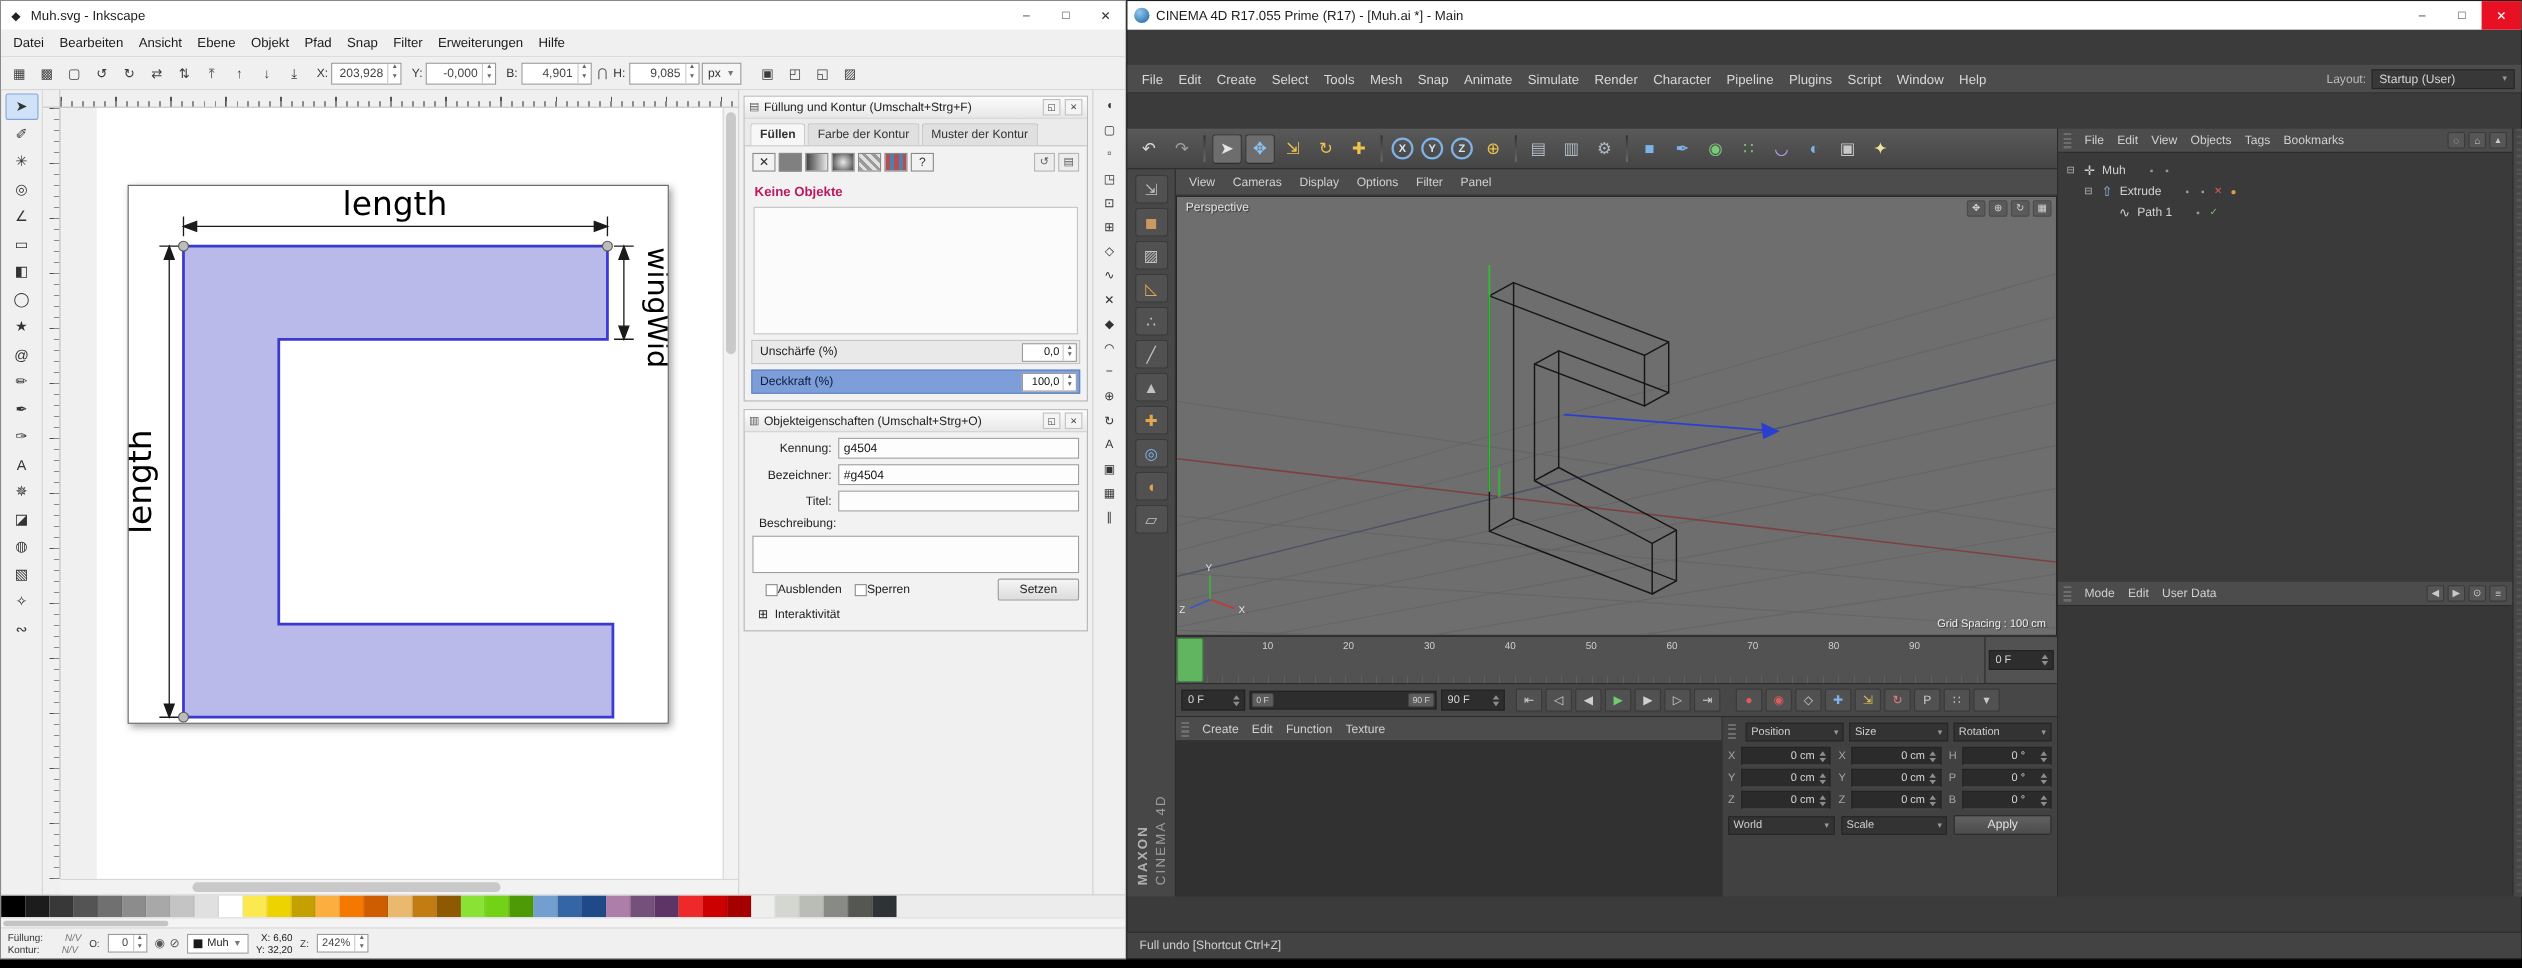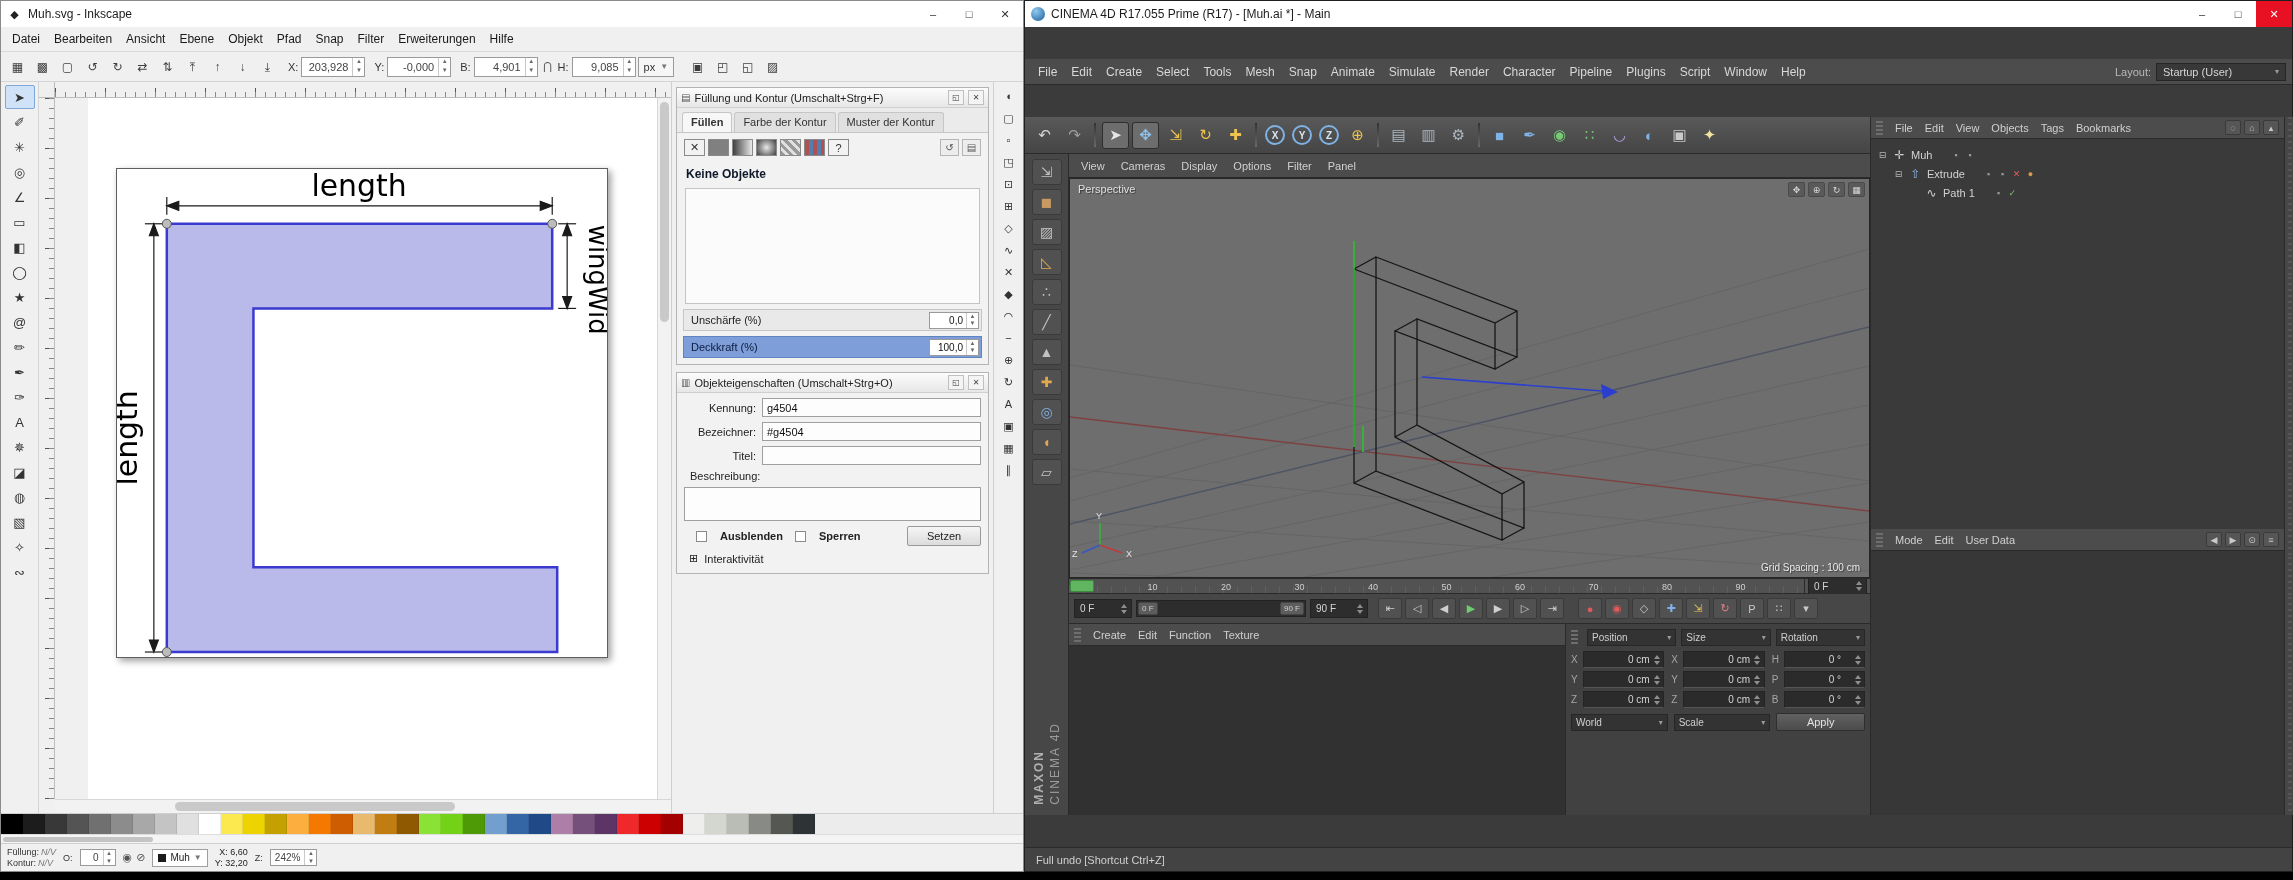--- a/index.html
+++ b/index.html
@@ -63,51 +63,51 @@
   .dlg-t .txt { font-size:11px; color:#222; flex:1; white-space:nowrap; overflow:hidden; }
   .dlg-t .dico { font-size:10px; color:#555; }
   .dlg-btn { width:16px; height:15px; font-size:8px; display:flex; align-items:center; justify-content:center; color:#444; border:1px solid #c0c0c0; background:#f4f4f4; }
   .tabs { display:flex; gap:2px; padding:4px 5px 0; border-bottom:1px solid #c6c6c6; background:#ebebeb; }
   .tab { font-size:11px; color:#333; padding:3px 8px 4px; border:1px solid #c6c6c6; border-bottom:none; background:#e0e0e0; border-radius:3px 3px 0 0; white-space:nowrap; }
   .tab.on { background:#f7f7f7; font-weight:bold; }
   .paintrow { display:flex; align-items:center; gap:3px; padding:6px 7px 4px; }
   .paint { width:21px; height:17px; border:1px solid #8a8a8a; font-size:11px; display:flex; align-items:center; justify-content:center; color:#333; }
   .psp { flex:1; }
   .mini { width:19px; height:17px; border:1px solid #b5b5b5; background:#ededed; font-size:10px; display:flex; align-items:center; justify-content:center; color:#555; }
-  .noobj { font-size:12px; font-weight:bold; color:#0f172a; padding:7px 9px 4px; }
+  .noobj { font-size:12px; font-weight:bold; color:#be185d; padding:7px 9px 4px; }
   .fs-empty { margin:3px 8px; height:116px; background:#fbfbfb; border:1px solid #c4c4c4; }
   .slider-row { display:flex; align-items:center; height:22px; margin:5px 6px 0; border:1px solid #c6c6c6; background:#e9e9e9; padding:0 2px 0 7px; gap:4px; }
   .slider-row .lab { font-size:11px; color:#222; flex:1; }
   .slider-row:last-child { margin-bottom:6px; }
   .op-row { background:#7d9ed8; border-color:#5f84c2; }
   .op-row .lab { color:#0d1c3e; }
   .valbox { display:flex; border:1px solid #9a9a9a; background:#fff; height:17px; }
   .valbox .v { font-size:10px; padding:0 3px; min-width:36px; text-align:right; line-height:15px; color:#111; }
   .objp { padding:5px 7px; display:flex; flex-direction:column; gap:5px; }
   .oprow { display:flex; align-items:center; gap:6px; }
   .oprow .lab { width:72px; text-align:right; font-size:11px; color:#222; flex:none; }
   .inp { flex:1; height:19px; border:1px solid #9f9f9f; background:#fdfdfd; font-size:11px; color:#111; display:flex; align-items:center; padding:0 4px; }
   .ta { height:34px; align-items:flex-start; }
   .desclab { font-size:11px; color:#222; padding-left:6px; }
   .checks { display:flex; align-items:center; gap:12px; padding-left:12px; }
   .cbx { width:11px; height:11px; border:1px solid #8a8a8a; background:#fff; flex:none; }
-  .cbw { display:flex; align-items:center; gap:13px; font-size:11px; color:#222;font-weight:bold; }
+  .cbw { display:flex; align-items:center; gap:0; font-size:11px; color:#222; }
   .btn { margin-left:auto; width:74px; height:20px; background:linear-gradient(#f5f5f5,#dcdcdc); border:1px solid #9a9a9a; font-size:11px; color:#222; display:flex; align-items:center; justify-content:center; border-radius:2px; }
   .expander { display:flex; gap:6px; align-items:center; font-size:11px; color:#222; padding:1px 0 3px 5px; }
 
   .snapbar { width:30px; flex:none; border-left:1px solid #cfcfcf; background:#f0f0f0; display:flex; flex-direction:column; align-items:center; padding-top:4px; gap:2px; }
   .snap-ic { width:22px; height:20px; font-size:11px; color:#333; display:flex; align-items:center; justify-content:center; }
 
   .palette { height:21px; background:#ececec; border-top:1px solid #cfcfcf; display:flex; flex:none; overflow:hidden; }
   .sw { width:22px; height:100%; flex:none; border-right:1px solid rgba(0,0,0,.08); }
   .pal-scroll { height:9px; background:#f4f4f4; border-top:1px solid #ddd; position:relative; flex:none; }
   .pal-thumb { position:absolute; left:2px; top:2px; height:5px; width:150px; background:#c4c4c4; border-radius:3px; }
   .ink-status { height:28px; background:#f0f0f0; border-top:1px solid #cfcfcf; display:flex; align-items:center; gap:7px; padding:0 6px; flex:none; }
   .fs-ind { display:flex; flex-direction:column; justify-content:center; font-size:9px; line-height:11px; color:#333; }
-  .fs-ind .r { display:flex; gap:2px; }
+  .fs-ind .r { display:flex; gap:20px; }
   .fs-ind .vv { color:#777; font-style:italic; }
   .sblab { font-size:9px; color:#333; }
   .spin.sm { height:17px; } .spin.sm .v { min-width:22px; font-size:10px; }
   .sbic { font-size:11px; color:#555; }
   .layer-dd { display:flex; align-items:center; gap:4px; border:1px solid #9f9f9f; background:#fff; height:18px; padding:0 5px; font-size:10px; color:#222; }
   .lyr-sw { width:8px; height:8px; background:#1a1a1a; }
   .msg { flex:1; font-size:11px; color:#222; white-space:nowrap; overflow:hidden; text-overflow:ellipsis; }
   .xy { font-size:9px; line-height:11px; text-align:right; color:#222; }
 
   
@@ -134,21 +134,21 @@
   .brand .b1 { font-weight:bold; color:#b0b0b0; }
   .center { flex:1; display:flex; flex-direction:column; min-width:0; background:#3b3b3b; }
   .vp-menu { height:24px; background:#4c4c4c; border-bottom:1px solid #2a2a2a; display:flex; align-items:center; padding:0 4px; flex:none; }
   .vp-menu .mi { font-size:11px; color:#d0d0d0; padding:2px 8px; }
   .viewport { height:400px; flex:none; position:relative; border:1px solid #262626; background:#6e6e6e; overflow:hidden; }
   .viewport svg { position:absolute; inset:0; width:100%; height:100%; }
   .vp-cam { position:absolute; top:4px; left:8px; font-size:11px; color:#e0e0e0; text-shadow:1px 1px 1px rgba(0,0,0,.5); }
   .vp-grid { position:absolute; bottom:4px; right:9px; font-size:10px; color:#ececec; text-shadow:1px 1px 1px rgba(0,0,0,.45); }
   .vp-ics { position:absolute; top:3px; right:4px; display:flex; gap:3px; }
   .vp-ic { width:17px; height:15px; background:rgba(88,88,88,.9); border:1px solid #4a4a4a; border-radius:2px; font-size:9px; color:#d5d5d5; display:flex; align-items:center; justify-content:center; }
-  .t-ruler { height:16px; flex:none; background:#525252; border-top:1px solid #2a2a2a; border-bottom:1px solid #2a2a2a; display:flex; }
+  .t-ruler { height:44px; flex:none; background:#525252; border-top:1px solid #2a2a2a; border-bottom:1px solid #2a2a2a; display:flex; }
   .tr-track { flex:1; position:relative; display:flex;
     background-image:repeating-linear-gradient(90deg,#5f5f5f 0 1px,transparent 1px 14px);
     background-size:100% 7px; background-position:bottom left; background-repeat:no-repeat; }
   .tick { width:10%; font-size:9px; color:#cfcfcf; padding:3px 0 0 5px; }
   .playhead { position:absolute; left:1px; top:1px; bottom:1px; width:24px; background:#61b561; border:1px solid #3e8a3e; border-radius:2px; }
   .curframe { width:66px; flex:none; border-left:1px solid #2a2a2a; display:flex; align-items:center; padding:0 3px; }
   .cf-box { flex:1; height:18px; background:#2d2d2d; border:1px solid #222; color:#d5d5d5; font-size:10px; display:flex; align-items:center; justify-content:space-between; padding:0 3px 0 5px; }
   .transport { height:30px; flex:none; background:#474747; border-bottom:1px solid #2a2a2a; display:flex; align-items:center; gap:4px; padding:0 5px; }
   .tp-spin { width:58px; flex:none; height:19px; background:#2d2d2d; border:1px solid #222; color:#d5d5d5; font-size:10px; display:flex; align-items:center; justify-content:space-between; padding:0 3px 0 5px; }
   .range { width:170px; flex:none; height:17px; background:#2d2d2d; border:1px solid #222; display:flex; align-items:center; justify-content:space-between; padding:0 1px; }

